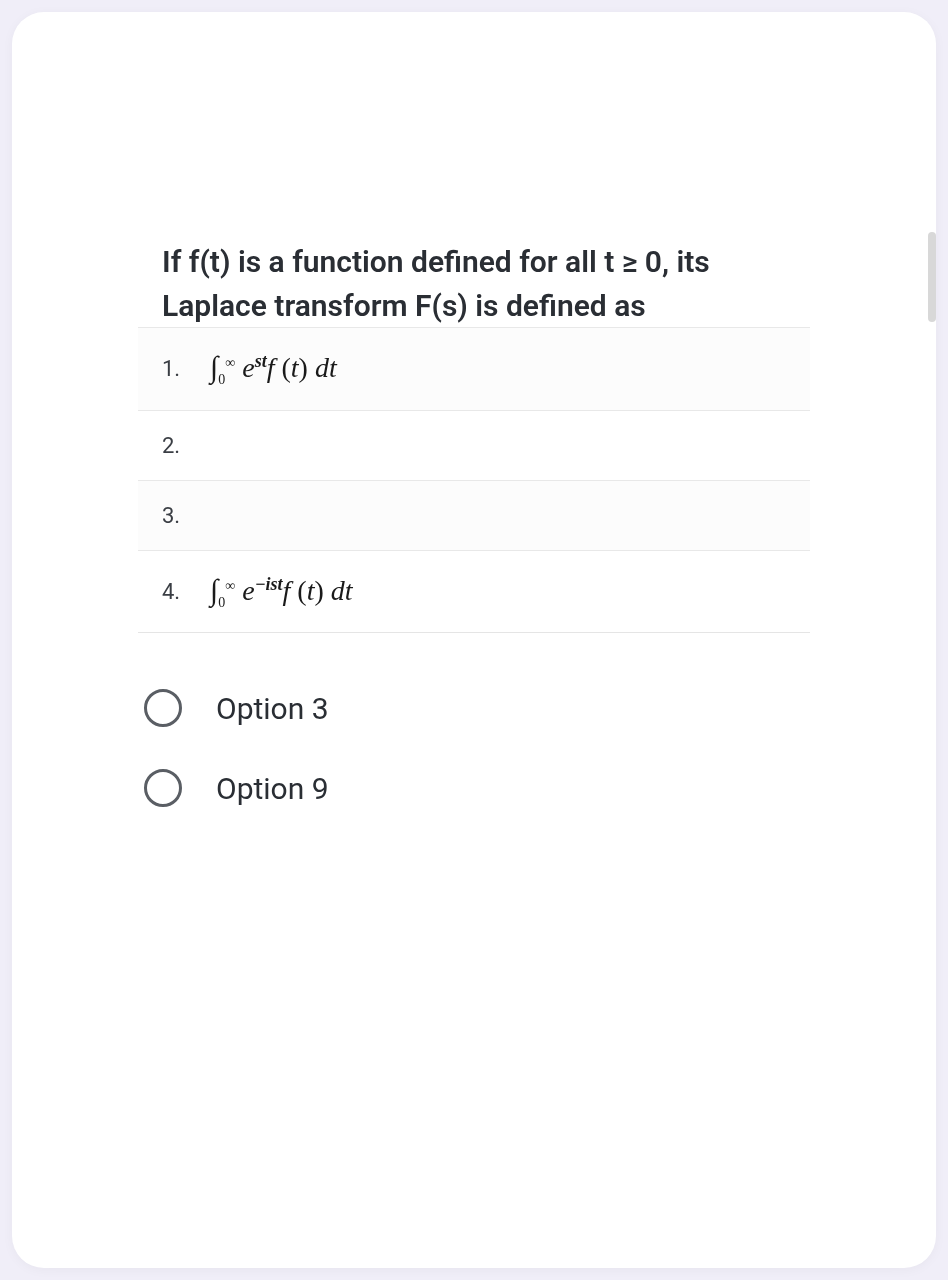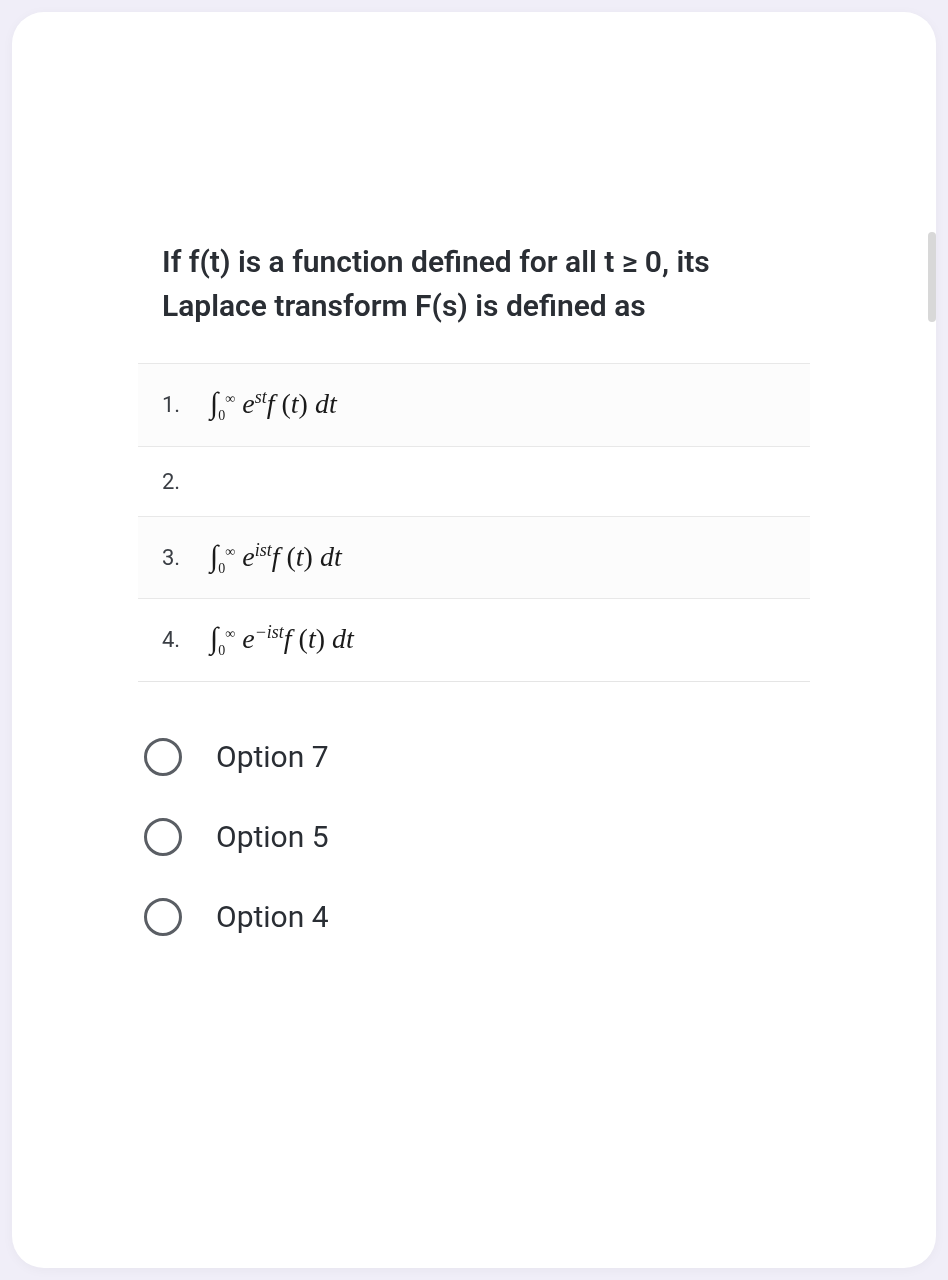--- a/index.html
+++ b/index.html
@@ -29,21 +29,20 @@
     }
     .question-block {
       border-bottom: 1px solid #e5e5e5;
       padding-bottom: 0;
     }
     .question-text {
       font-size: 30px;
       font-weight: 600;
       color: #2a2e34;
       line-height: 1.45;
-      margin-bottom: 36px;
       padding-left: 24px;
       padding-right: 24px;
     }
     .option-row {
       display: flex;
       align-items: center;
       padding: 22px 24px;
       border-top: 1px solid #e8e8e8;
       background: #fcfcfc;
     }
@@ -73,20 +72,21 @@
     }
     .sup {
       font-size: 14px;
       vertical-align: super;
       font-style: normal;
     }
     .exp-sup {
       font-size: 18px;
       vertical-align: super;
       font-style: italic;
+      font-weight: bold;
     }
     .answer-options {
       margin-top: 56px;
       padding-left: 6px;
     }
     .radio-option {
       display: flex;
       align-items: center;
       margin-bottom: 42px;
       cursor: pointer;
@@ -144,42 +144,35 @@
           <span class="integral">∫</span><span class="sub">0</span><span class="sup">∞</span> <span class="e-char">e</span><span class="exp-sup">st</span><span class="f-char">f</span> <span class="paren">(</span><span class="t-char">t</span><span class="paren">)</span> <span class="dt-char">dt</span>
         </span>
       </div>
 
       <div class="option-row">
         <span class="option-number">2.</span>
       </div>
 
       <div class="option-row">
         <span class="option-number">3.</span>
-        <span class="option-formula">
-          <span class="integral">∫</span><span class="sub">0</span><span class="sup">∞</span> <span class="e-char">e</span><span class="exp-sup">ist</span><span class="f-char">f</span> <span class="paren">(</span><span class="t-char">t</span><span class="paren">)</span> <span class="dt-char">dt</span>
-        </span>
       </div>
 
       <div class="option-row">
         <span class="option-number">4.</span>
         <span class="option-formula">
           <span class="integral">∫</span><span class="sub">0</span><span class="sup">∞</span> <span class="e-char">e</span><span class="exp-sup">−ist</span><span class="f-char">f</span> <span class="paren">(</span><span class="t-char">t</span><span class="paren">)</span> <span class="dt-char">dt</span>
         </span>
       </div>
     </div>
 
     <div class="answer-options">
       <div class="radio-option">
         <div class="radio-circle"></div>
-        <span class="radio-label">Option 7</span>
+        <span class="radio-label">Option 3</span>
       </div>
       <div class="radio-option">
         <div class="radio-circle"></div>
-        <span class="radio-label">Option 5</span>
-      </div>
-      <div class="radio-option">
-        <div class="radio-circle"></div>
-        <span class="radio-label">Option 4</span>
+        <span class="radio-label">Option 9</span>
       </div>
     </div>
 
   </div>
 </div>
 
 </body></html>

